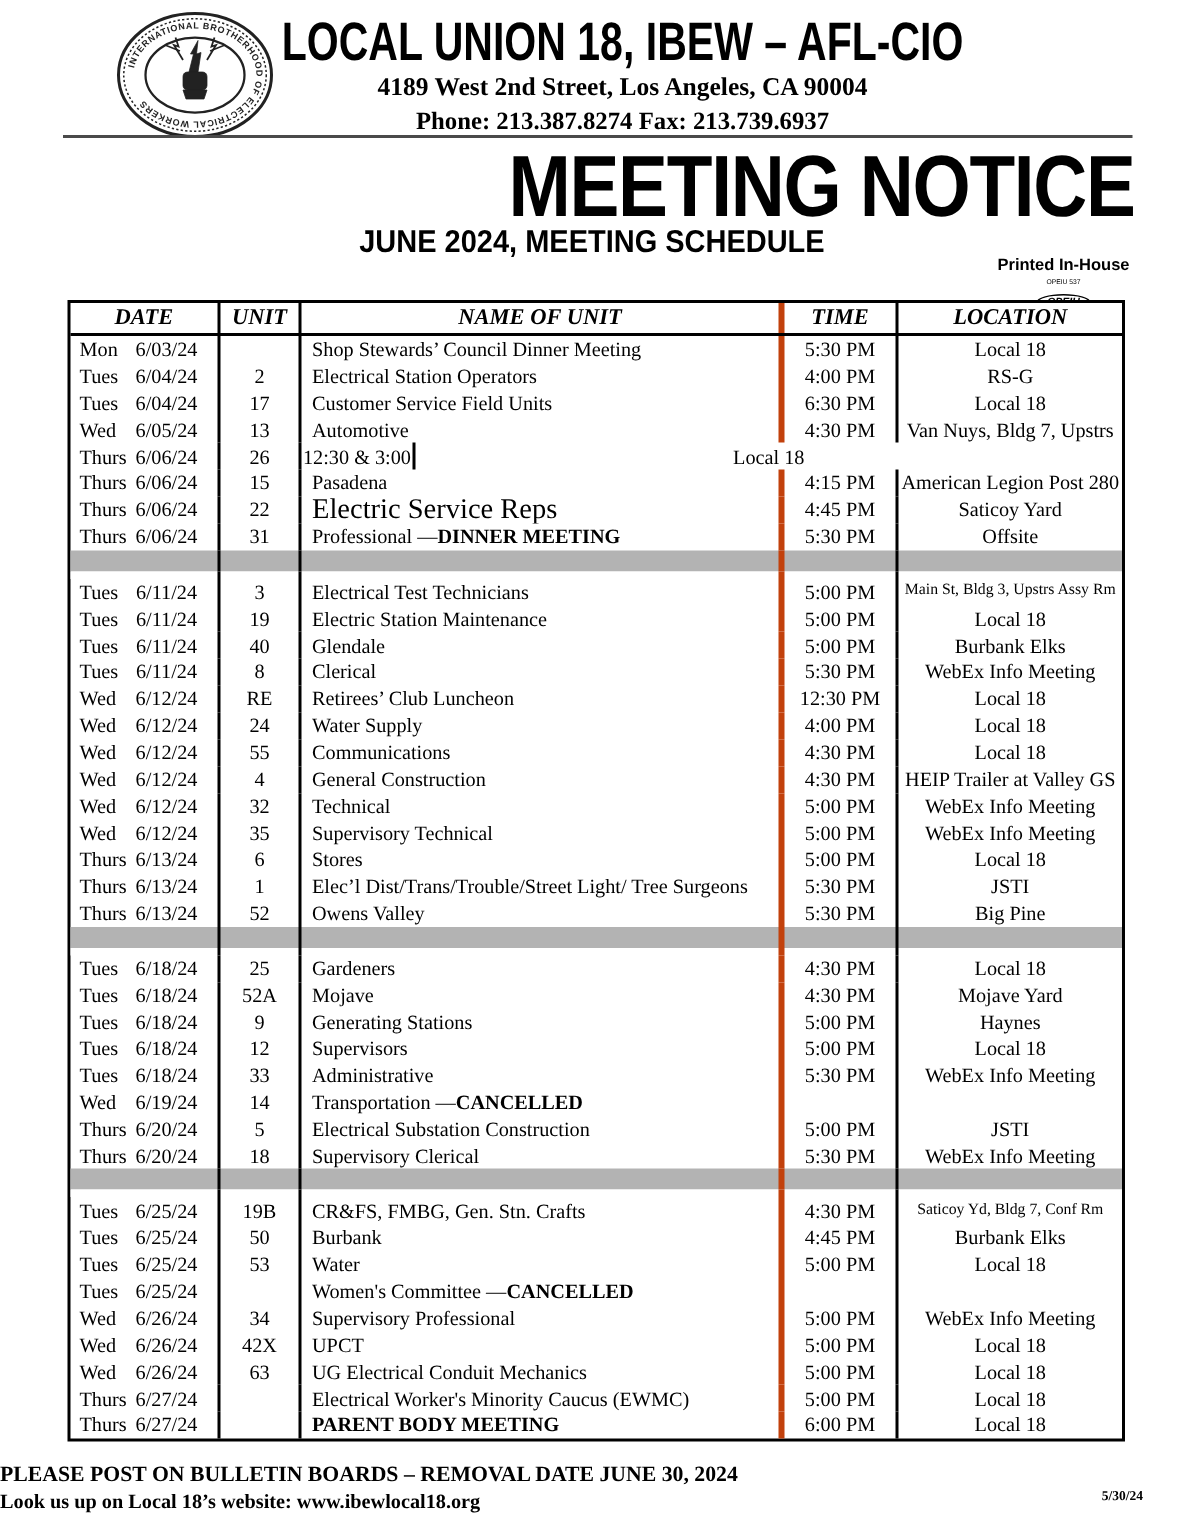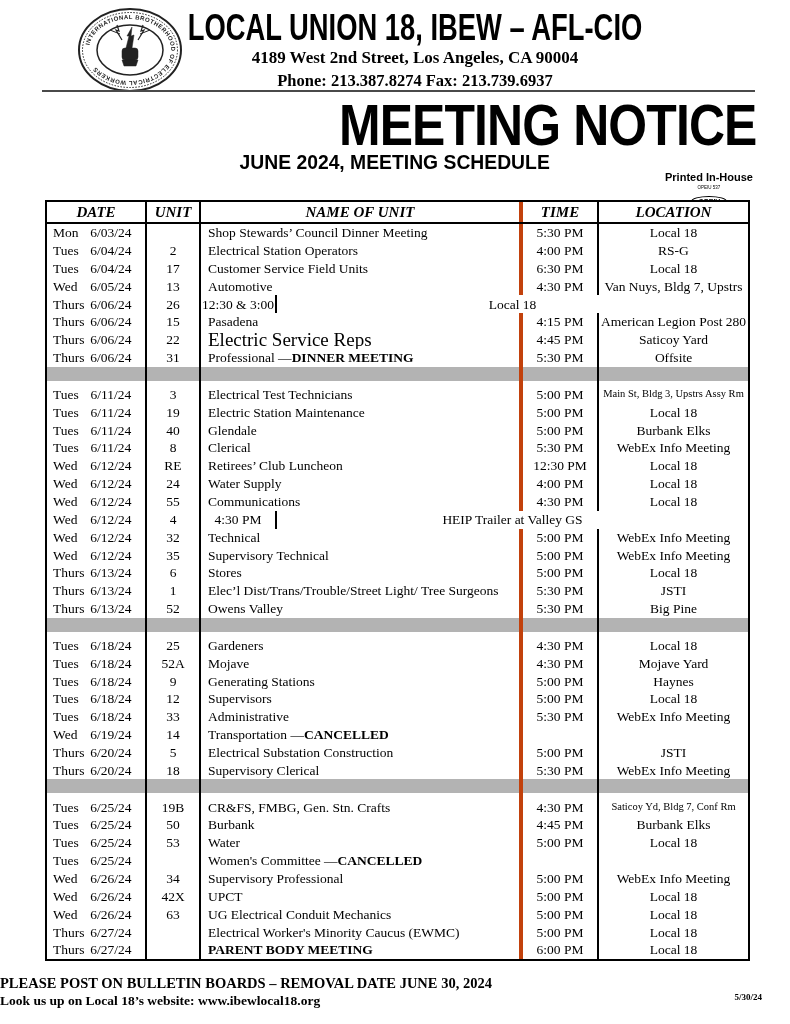--- a/index.html
+++ b/index.html
@@ -314,20 +314,23 @@
         </div>
         <div class="c c-time">4:30 PM</div>
         <div class="c c-loc">Local 18</div>
       </div>
       <div class="tr">
         <div class="c c-date">
           <span class="day">Wed</span>
           <span class="dt">6/12/24</span>
         </div>
         <div class="c c-unit">4</div>
+        <div class="c c-name">
+          <span>General Construction</span>
+        </div>
         <div class="c c-time">4:30 PM</div>
         <div class="c c-loc">HEIP Trailer at Valley GS</div>
       </div>
       <div class="tr">
         <div class="c c-date">
           <span class="day">Wed</span>
           <span class="dt">6/12/24</span>
         </div>
         <div class="c c-unit">32</div>
         <div class="c c-name">

